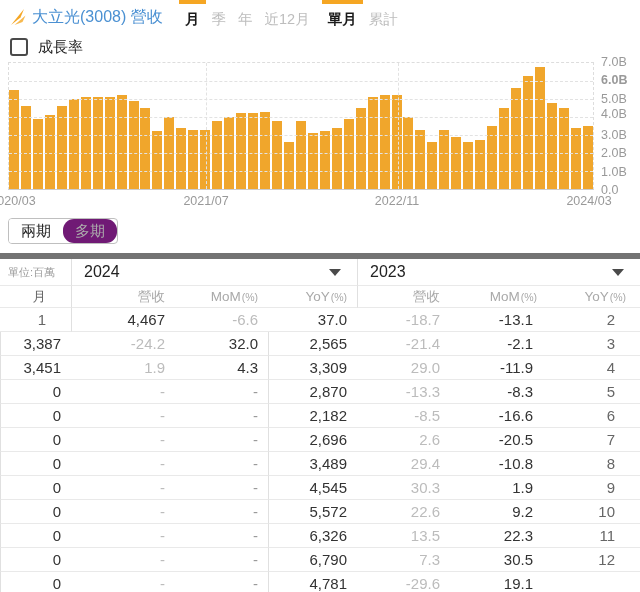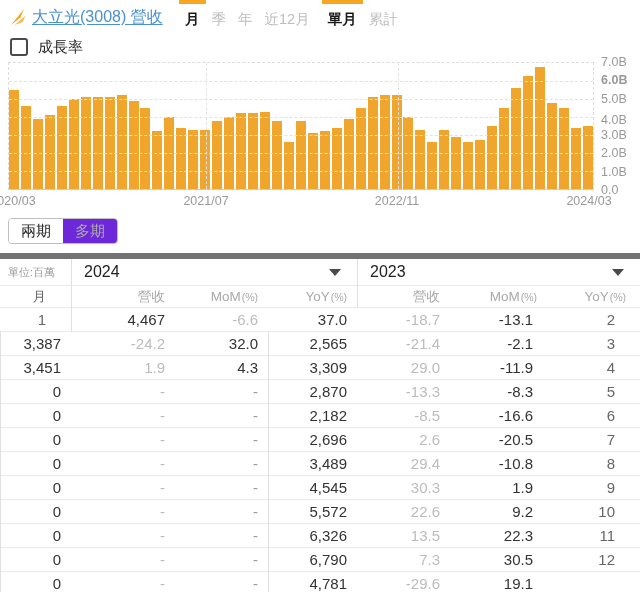--- a/index.html
+++ b/index.html
@@ -2,21 +2,21 @@
 <html><head>
 <meta charset="utf-8">
 <style>
   html,body{margin:0;padding:0;background:#fff;}
   .page{position:relative;width:640px;height:592px;overflow:hidden;background:#fff;
         font-family:"Liberation Sans",sans-serif;color:#333;}
   
   .header{position:relative;height:32px;}
   .logo{position:absolute;left:8px;top:8px;width:20px;height:20px;}
   .stock-link{position:absolute;left:32px;top:7px;font-size:16px;color:#4a90d2;
-              text-decoration:underline;text-underline-offset:2px;cursor:pointer;}
+              text-underline-offset:2px;cursor:pointer;}
   .tabs{position:absolute;left:179px;top:0;display:flex;}
   .tab{border-top:4px solid transparent;padding:6px 6px 0 6px;font-size:14.5px;
        color:#bdbdbd;cursor:pointer;white-space:nowrap;}
   .tab.active{color:#1a1a1a;font-weight:bold;border-top-color:#f5a623;}
   .tab.grp{margin-left:6px;}
   
   .growth-row{display:flex;align-items:center;margin:6px 0 0 10px;height:18px;}
   .checkbox{width:14px;height:14px;border:2px solid #4a4a4a;border-radius:3px;background:#fff;cursor:pointer;}
   .growth-label{margin-left:10px;font-size:15px;color:#222;}
   
@@ -28,21 +28,21 @@
   .bar{width:10px;background:#f0a62c;}
   .hgrid{position:absolute;left:0;right:0;height:0;border-top:1px dashed #e2e2e2;}
   .vgrid{position:absolute;top:0;bottom:0;width:0;border-left:1px dashed #e2e2e2;}
   .xlab{position:absolute;top:134px;transform:translateX(-50%);font-size:12.5px;color:#999;white-space:nowrap;}
   .ylab{position:absolute;left:601px;font-size:12.5px;color:#999;line-height:16px;}
   
   .toggle{display:inline-flex;margin:8px 0 0 8px;border:1px solid #bfbfbf;border-radius:4px;
           overflow:hidden;font-size:15px;line-height:24px;}
   .opt{padding:0 12px;cursor:pointer;}
   .opt.on{background:#fff;color:#222;}
-  .opt.off{background:#6d28d9;color:#acacac;}
+  .opt.off{background:#701a75;color:#acacac;border-radius:11px;}
   
   .rtable{display:grid;grid-template-columns:71px 104px 93px 89px 93px 97px 93px;
           margin-top:9px;border-top:6px solid #737373;font-size:15px;}
   .cell{display:flex;align-items:center;justify-content:flex-end;height:23px;
         padding-right:10px;border-bottom:1px solid #e9e9e9;box-sizing:content-box;}
   .cell.last{padding-right:14px;}
   .cell.vline{border-left:1px solid #e0e0e0;}
   .cell.monthcol{padding-right:25px;color:#666;}
   .yearrow{height:26px;justify-content:flex-start;position:relative;padding-left:12px;
            font-size:16px;color:#222;cursor:pointer;}
@@ -143,21 +143,21 @@
         <div class="vgrid" style="left: 197px;"></div>
         <div class="vgrid" style="left: 389px;"></div>
       </div>
   <div class="xlab" style="left: 13px;">2020/03</div>
       <div class="xlab" style="left: 206px;">2021/07</div>
       <div class="xlab" style="left: 397px;">2022/11</div>
       <div class="xlab" style="left: 589px;">2024/03</div>
       <div class="ylab" style="top: -6px;">7.0B</div>
       <div class="ylab" style="top: 12.2857px; font-weight: bold;">6.0B</div>
       <div class="ylab" style="top: 30.5714px;">5.0B</div>
-      <div class="ylab" style="top: 52px;">4.0B</div>
+      <div class="ylab" style="top: 46px;">4.0B</div>
       <div class="ylab" style="top: 67.1429px;">3.0B</div>
       <div class="ylab" style="top: 85.4286px;">2.0B</div>
       <div class="ylab" style="top: 103.714px;">1.0B</div>
       <div class="ylab" style="top: 122px;">0.0</div>
     </div>
 
   <div class="toggle">
     <div class="opt on">兩期</div>
     <div class="opt off">多期</div>
   </div>

